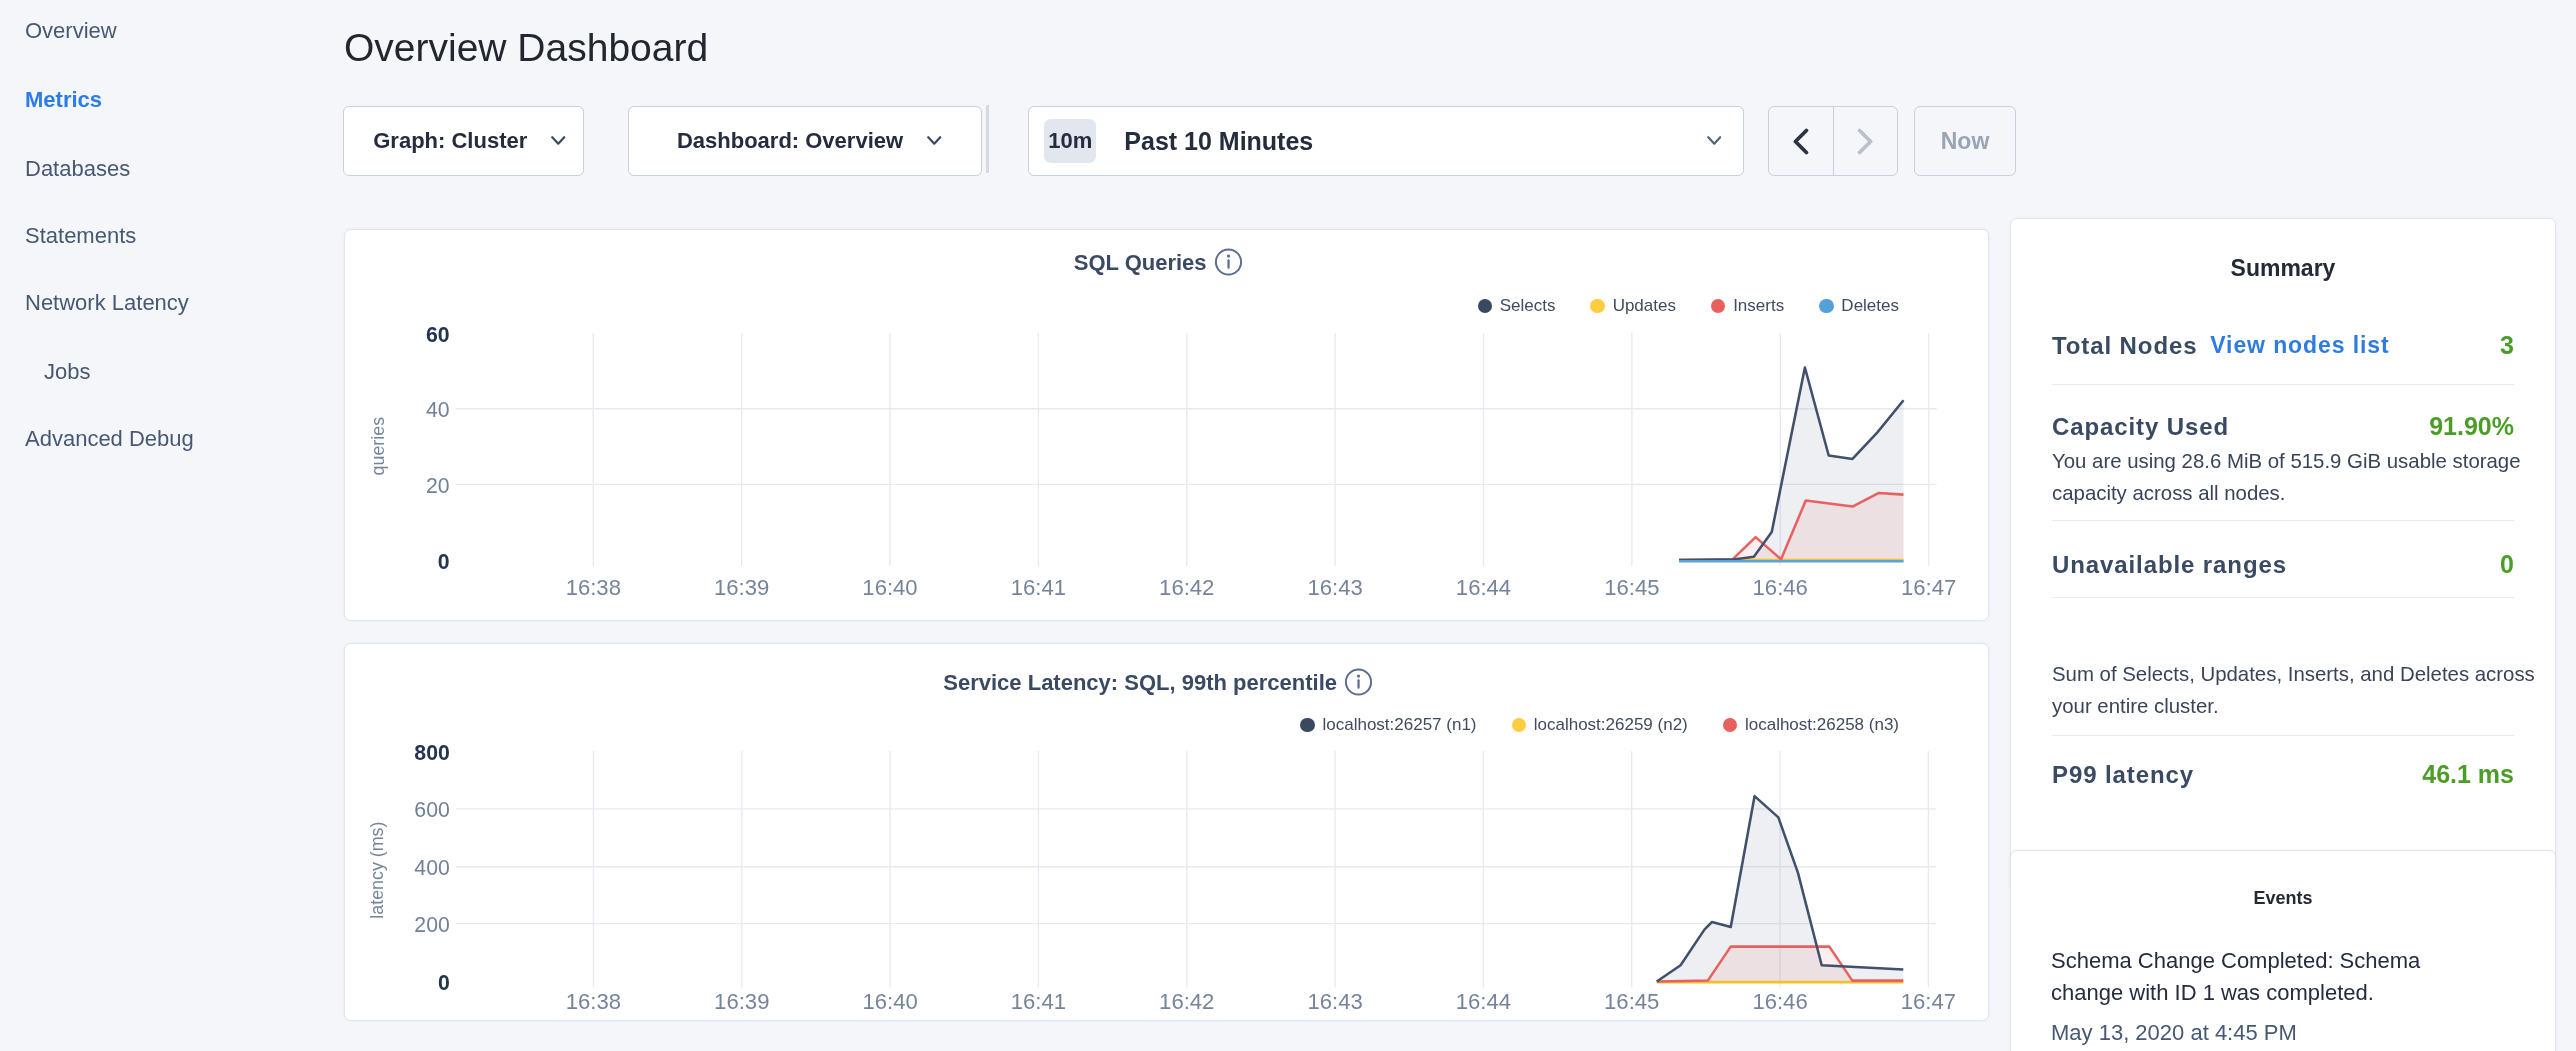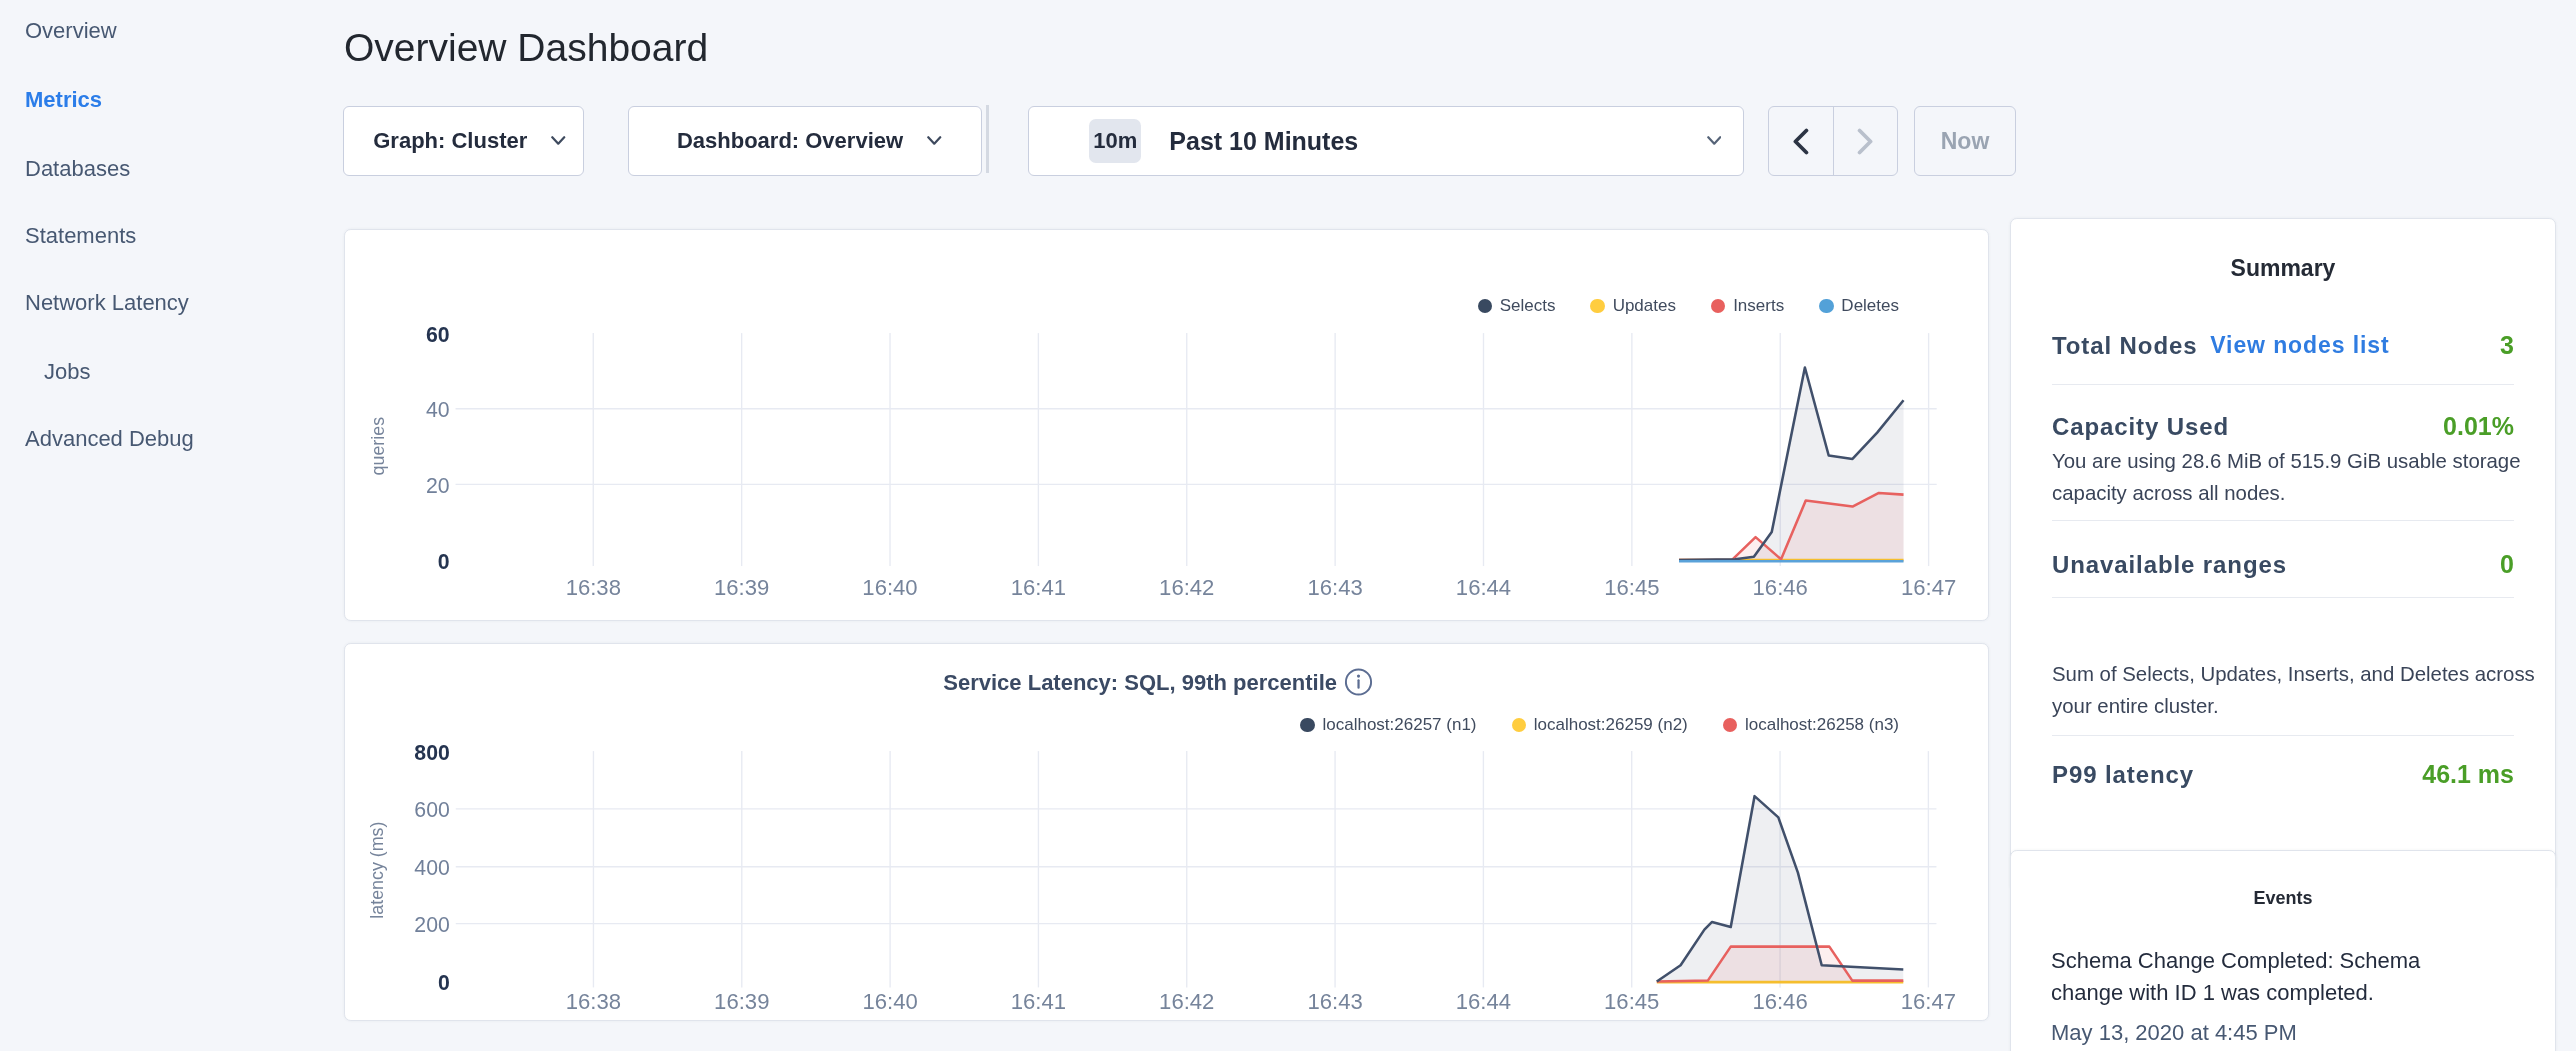--- a/index.html
+++ b/index.html
@@ -53,21 +53,21 @@
         <path d="M1.5 1.5 L8.5 9 L15.5 1.5" fill="none" stroke="#3e4a5e" stroke-width="2.6" stroke-linecap="round" stroke-linejoin="round"></path>
       </svg>
   </div>
   <div class="ctl" style="left:628px; width:354px; padding-left:8.5px;">
     <span class="lbl">Dashboard: Overview</span>
     <svg class="chev" style="margin-left:24px;" width="14.5" height="9.4" viewBox="0 0 17 11">
         <path d="M1.5 1.5 L8.5 9 L15.5 1.5" fill="none" stroke="#3e4a5e" stroke-width="2.6" stroke-linecap="round" stroke-linejoin="round"></path>
       </svg>
   </div>
   <div class="abs" style="left:986px; top:105px; width:2.6px; height:68px; background:#d4d9e2;"></div>
-  <div class="ctl" style="left:1028px; width:716px; justify-content:flex-start;padding-left:45px;">
+  <div class="ctl" style="left:1028px; width:716px; justify-content:flex-start;">
     <div style="margin-left:15.3px; width:52px; height:44px; background:#e2e6ee; border-radius:6.8px; display:flex; align-items:center; justify-content:center; font-size:22px; font-weight:bold; color:#242c3d;">10m</div>
     <span class="lbl" style="margin-left:28px; font-size:25px;">Past 10 Minutes</span>
     <svg class="chev" style="margin-left:auto; margin-right:22px;" width="14.5" height="9.4" viewBox="0 0 17 11">
         <path d="M1.5 1.5 L8.5 9 L15.5 1.5" fill="none" stroke="#566478" stroke-width="2.6" stroke-linecap="round" stroke-linejoin="round"></path>
       </svg>
   </div>
   <div class="ctl" style="left:1768px; width:130px; background:transparent; justify-content:space-between;">
     <div style="width:65px; height:100%; display:flex; align-items:center; justify-content:center; border-right:1.3px solid #c9cfdf;">
       <svg width="17" height="27" viewBox="0 0 20 32">
           <path d="M17 3 L4 16 L17 29" fill="none" stroke="#2c3444" stroke-width="4.5" stroke-linecap="round" stroke-linejoin="round"></path>
@@ -77,20 +77,27 @@
       <svg width="17" height="27" viewBox="0 0 20 32">
           <path d="M3 3 L16 16 L3 29" fill="none" stroke="#b9c0cc" stroke-width="4.5" stroke-linecap="round" stroke-linejoin="round"></path>
         </svg>
     </div>
   </div>
   <div class="ctl" style="left:1914px; width:102px; background:transparent;">
     <span style="font-size:23px; font-weight:bold; color:#9aa4b2;">Now</span>
   </div>
 
   <div class="panel" style="left:344px; top:229px; width:1645px; height:392px;">
+    <div class="ptitle" style="top:20.4px; transform:translateX(-8.5px);">SQL Queries
+      <svg style="margin-left:7.7px; margin-top:-2.6px;" width="28" height="28" viewBox="0 0 34 34">
+          <circle cx="17" cy="17" r="15.3" fill="none" stroke="#5c6d92" stroke-width="2.4"></circle>
+          <circle cx="17" cy="9.8" r="1.9" fill="#5c6d92"></circle>
+          <rect x="15.7" y="13.8" width="2.7" height="11.5" rx="1.2" fill="#5c6d92"></rect>
+        </svg>
+    </div>
     <div class="legend" style="top:66px; right:89px;">
       <span class="item"><span class="dot" style="background:#394960;"></span>Selects</span>
       <span class="item" style="margin-left:35px;"><span class="dot" style="background:#ffcd3f;"></span>Updates</span>
       <span class="item" style="margin-left:35px;"><span class="dot" style="background:#e8605e;"></span>Inserts</span>
       <span class="item" style="margin-left:35px;"><span class="dot" style="background:#53a1d8;"></span>Deletes</span>
     </div>
     <svg class="abs" style="left:0; top:0;" width="1641" height="389" viewBox="0 0 1930 457">
       <g stroke="#e7eaf2" stroke-width="1.6">
         <line x1="292" y1="121" x2="292" y2="395"></line>
         <line x1="466.5" y1="121" x2="466.5" y2="395"></line>
@@ -196,21 +203,21 @@
   <div class="panel" style="left:2010px; top:218px; width:546px; height:674px;">
     <div class="ptitle" style="top:36px; font-size:23px; color:#242a35;">Summary</div>
     <div class="srow" style="top:126px;">
       <span class="slabel">Total Nodes</span>
         <span class="slink">View nodes list</span>
         <span class="sval">3</span>
     </div>
     <div class="sdiv" style="top:165px;"></div>
     <div class="srow" style="top:207px;">
       <span class="slabel">Capacity Used</span>
-        <span class="sval">0.01%</span>
+        <span class="sval">91.90%</span>
     </div>
     <div class="sdesc" style="top:226px;">You are using 28.6 MiB of 515.9 GiB usable storage<br>capacity across all nodes.</div>
     <div class="sdiv" style="top:301px;"></div>
     <div class="srow" style="top:345px;">
       <span class="slabel">Unavailable ranges</span>
         <span class="sval">0</span>
     </div>
     <div class="sdiv" style="top:378px;"></div>
     <div class="sdesc" style="top:439px;">Sum of Selects, Updates, Inserts, and Deletes across<br>your entire cluster.</div>
     <div class="sdiv" style="top:516px;"></div>

